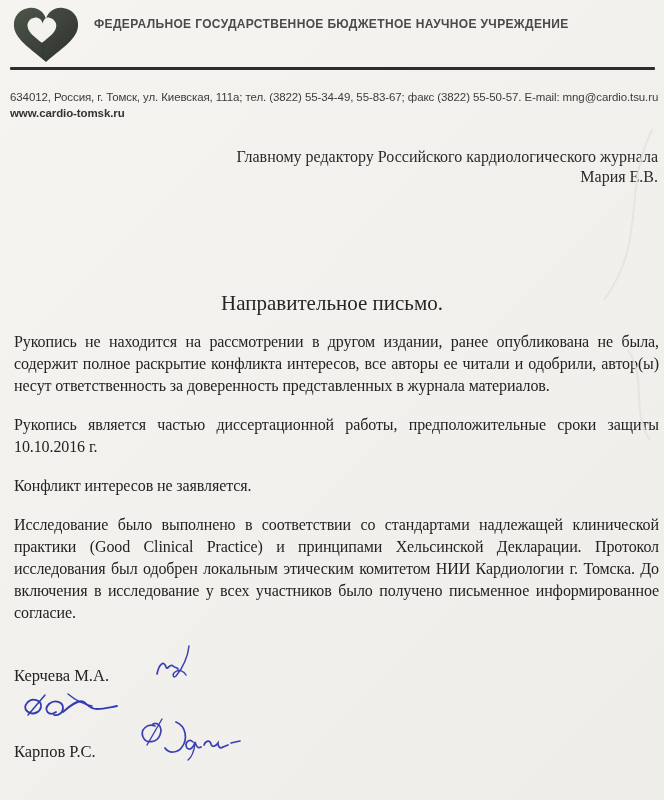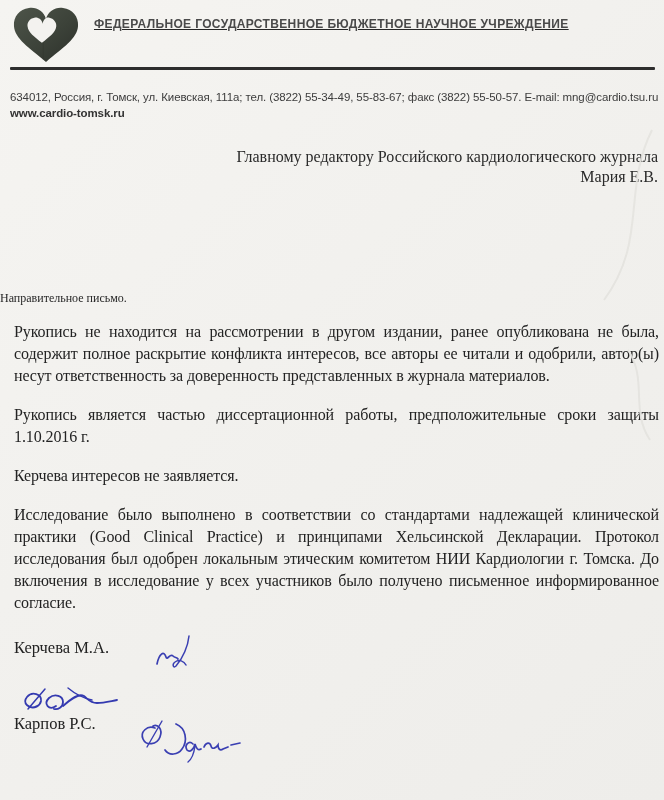--- a/index.html
+++ b/index.html
@@ -12,21 +12,20 @@
     background: linear-gradient(135deg, #f5f4f1 0%, #f1f0ed 55%, #eeedea 100%);
     overflow: hidden;
     font-family: "Liberation Serif", serif;
     color: #252525;
   }
   
   .letterhead {
     display: flex;
     align-items: flex-start;
     padding: 4px 8px 0 10px;
-    text-decoration: underline;
   }
   .logo { width: 72px; height: 60px; flex: 0 0 auto; }
   .org-name {
     margin-left: 12px;
     margin-top: 11px;
     font-family: "Liberation Sans", sans-serif;
     font-size: 12px;
     letter-spacing: 0.35px;
     line-height: 18px;
     color: #4a4a4a;
@@ -53,36 +52,36 @@
     margin-top: 26px;
     padding-right: 6px;
     text-align: right;
     font-size: 16px;
     line-height: 20px;
     color: #2a2a2a;
   }
   
   .letter-title {
     margin-top: 104px;
-    text-align: left;
-    font-size: 12px;
+    text-align: center;
+    font-size: 21px;
     color: #262626;
   }
   .letter-body { margin: 15px 5px 0 14px; }
   .letter-body p {
     margin: 0 0 17px 0;
     text-align: justify;
     font-size: 16px;
     letter-spacing: -0.1px;
     line-height: 22px;
     color: #232323;
   }
   
   .signatures { margin-top: 24px; padding-left: 14px; }
-  .sig-row { display: flex; align-items: flex-start; height: 38px; }
+  .sig-row { display: flex; align-items: flex-end; height: 38px; }
   .sig-name { width: 112px; font-size: 16.5px; color: #232323; flex: 0 0 auto; }
   .sig-row svg { overflow: visible; }
   .sig-1 svg { margin-left: 22px; margin-top: -8px; }
   .sig-2 svg { margin-left: -8px; margin-top: -4px; }
   .sig-3 svg { margin-left: 2px; }
   .sig-4 svg { margin-left: 8px; margin-top: 2px; }
   
   .crease { position: absolute; top: 0; left: 0; pointer-events: none; }
 </style>
 </head>
@@ -119,22 +118,22 @@
 
   <div class="recipient">
     <div>Главному редактору Российского кардиологического журнала</div>
     <div>Мария Е.В.</div>
   </div>
 
   <div class="letter-title">Направительное письмо.</div>
 
   <div class="letter-body">
     <p>Рукопись не находится на рассмотрении в другом издании, ранее опубликована не была, содержит полное раскрытие конфликта интересов, все авторы ее читали и одобрили, автор(ы) несут ответственность за доверенность представленных в журнала материалов.</p>
-    <p>Рукопись является частью диссертационной работы, предположительные сроки защиты 1.10.2016 г.</p>
-    <p>Керчева интересов не заявляется.</p>
+    <p>Рукопись является частью диссертационной работы, предположительные сроки защиты 10.10.2016 г.</p>
+    <p>Конфликт интересов не заявляется.</p>
     <p>Исследование было выполнено в соответствии со стандартами надлежащей клинической практики (Good Clinical Practice) и принципами Хельсинской Декларации. Протокол исследования был одобрен локальным этическим комитетом НИИ Кардиологии г. Томска. До включения в исследование у всех участников было получено письменное информированное согласие.</p>
   </div>
 
   <div class="signatures">
 
     <div class="sig-row sig-1">
       <span class="sig-name">Керчева М.А.</span>
       <svg width="62" height="46" viewBox="0 0 62 46">
         <g fill="none" stroke="#3a3fb2" stroke-width="1.7" stroke-linecap="round">
           <path d="M9 34 C11 24 16 20 18 27 C19 31 22 23 25 26 C27 28 29 27 30 29"></path>

